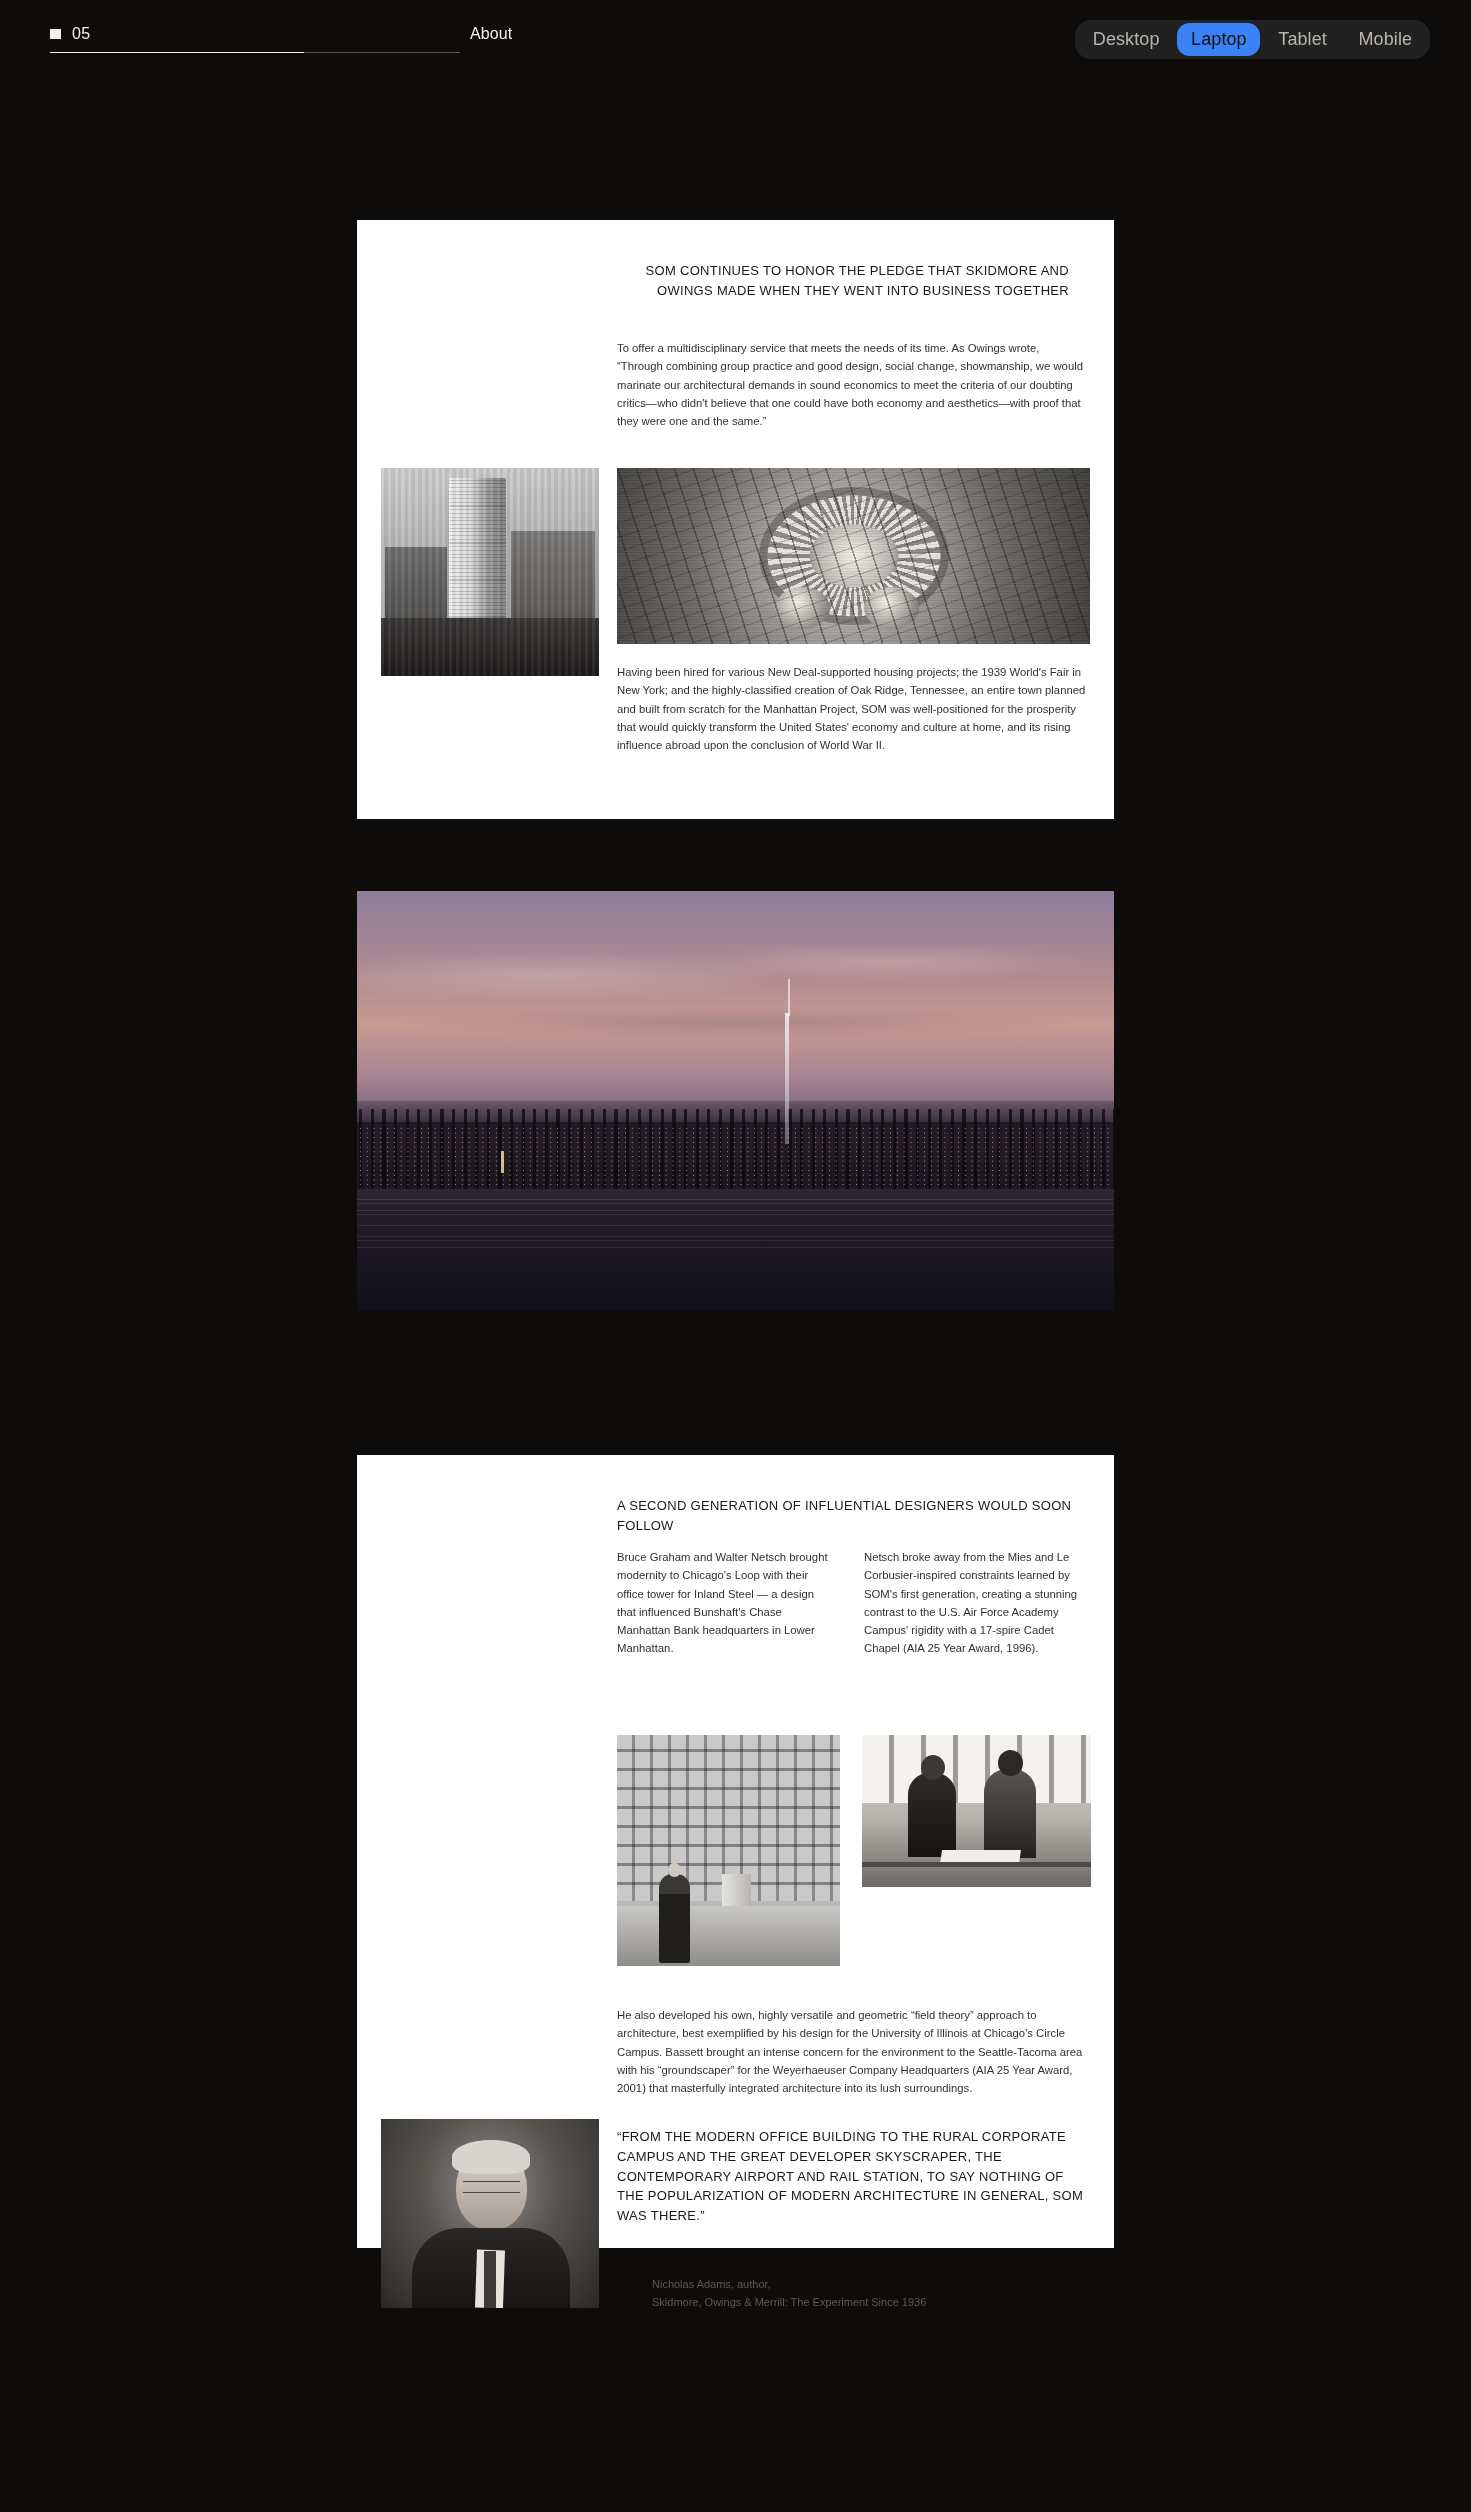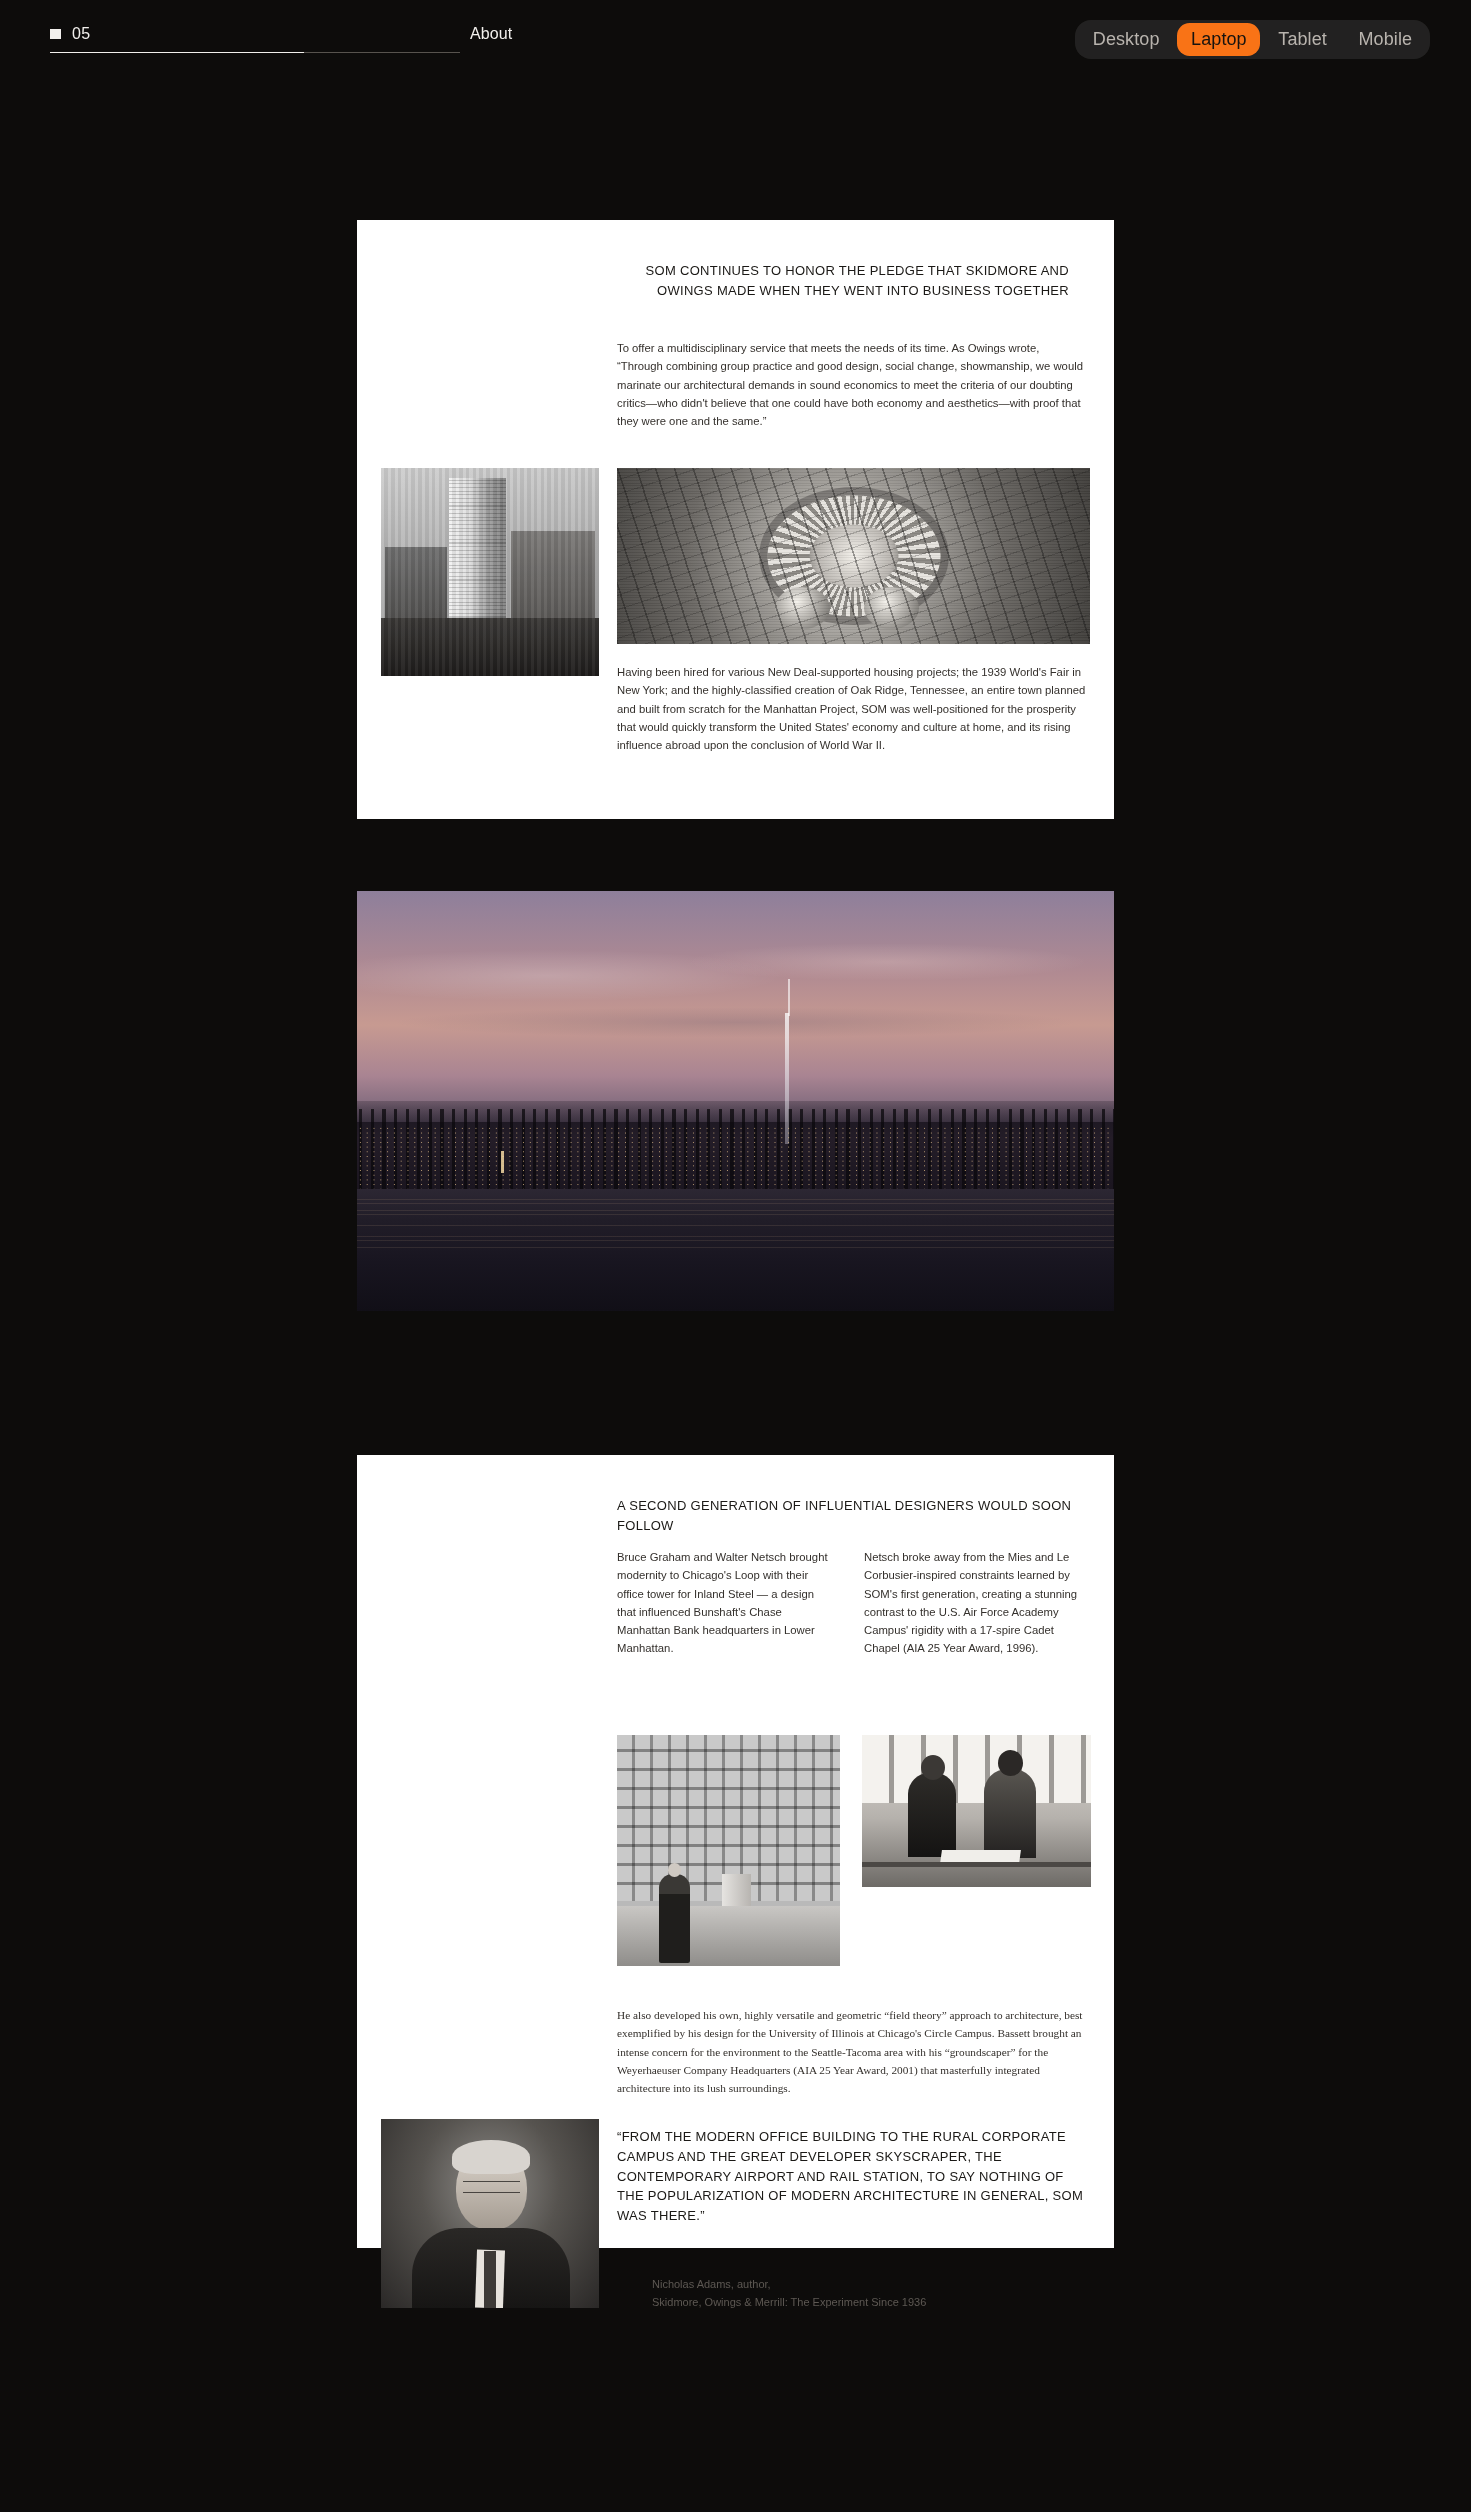--- a/index.html
+++ b/index.html
@@ -75,21 +75,21 @@
     padding: 5.8px 13.7px;
     border-radius: 12.6px;
     background: transparent;
     border: none;
     cursor: pointer;
     font-family: "Liberation Sans", sans-serif;
     letter-spacing: 0.1px;
     white-space: nowrap;
   }
   .vp-btn.active {
-    background: #f97316;
+    background: #3b82f6;
     color: #16130f;
   }
 
   
   .canvas {
     position: absolute;
     left: 0; top: 62px;
     width: 1472px;
     height: 2450px;
   }
@@ -442,21 +442,20 @@
   }
 
   .s3-para {
     position: absolute;
     left: 260px;
     top: 551px;
     width: 473px;
     color: #34302c;
     font-size: 11.3px;
     line-height: 1.62;
-    font-family: Liberation Serif, serif;
   }
 
   .img-portrait {
     position: absolute;
     left: 24px;
     top: 664px;
     width: 218px;
     height: 189px;
     overflow: hidden;
     background: #3b3b3b;

